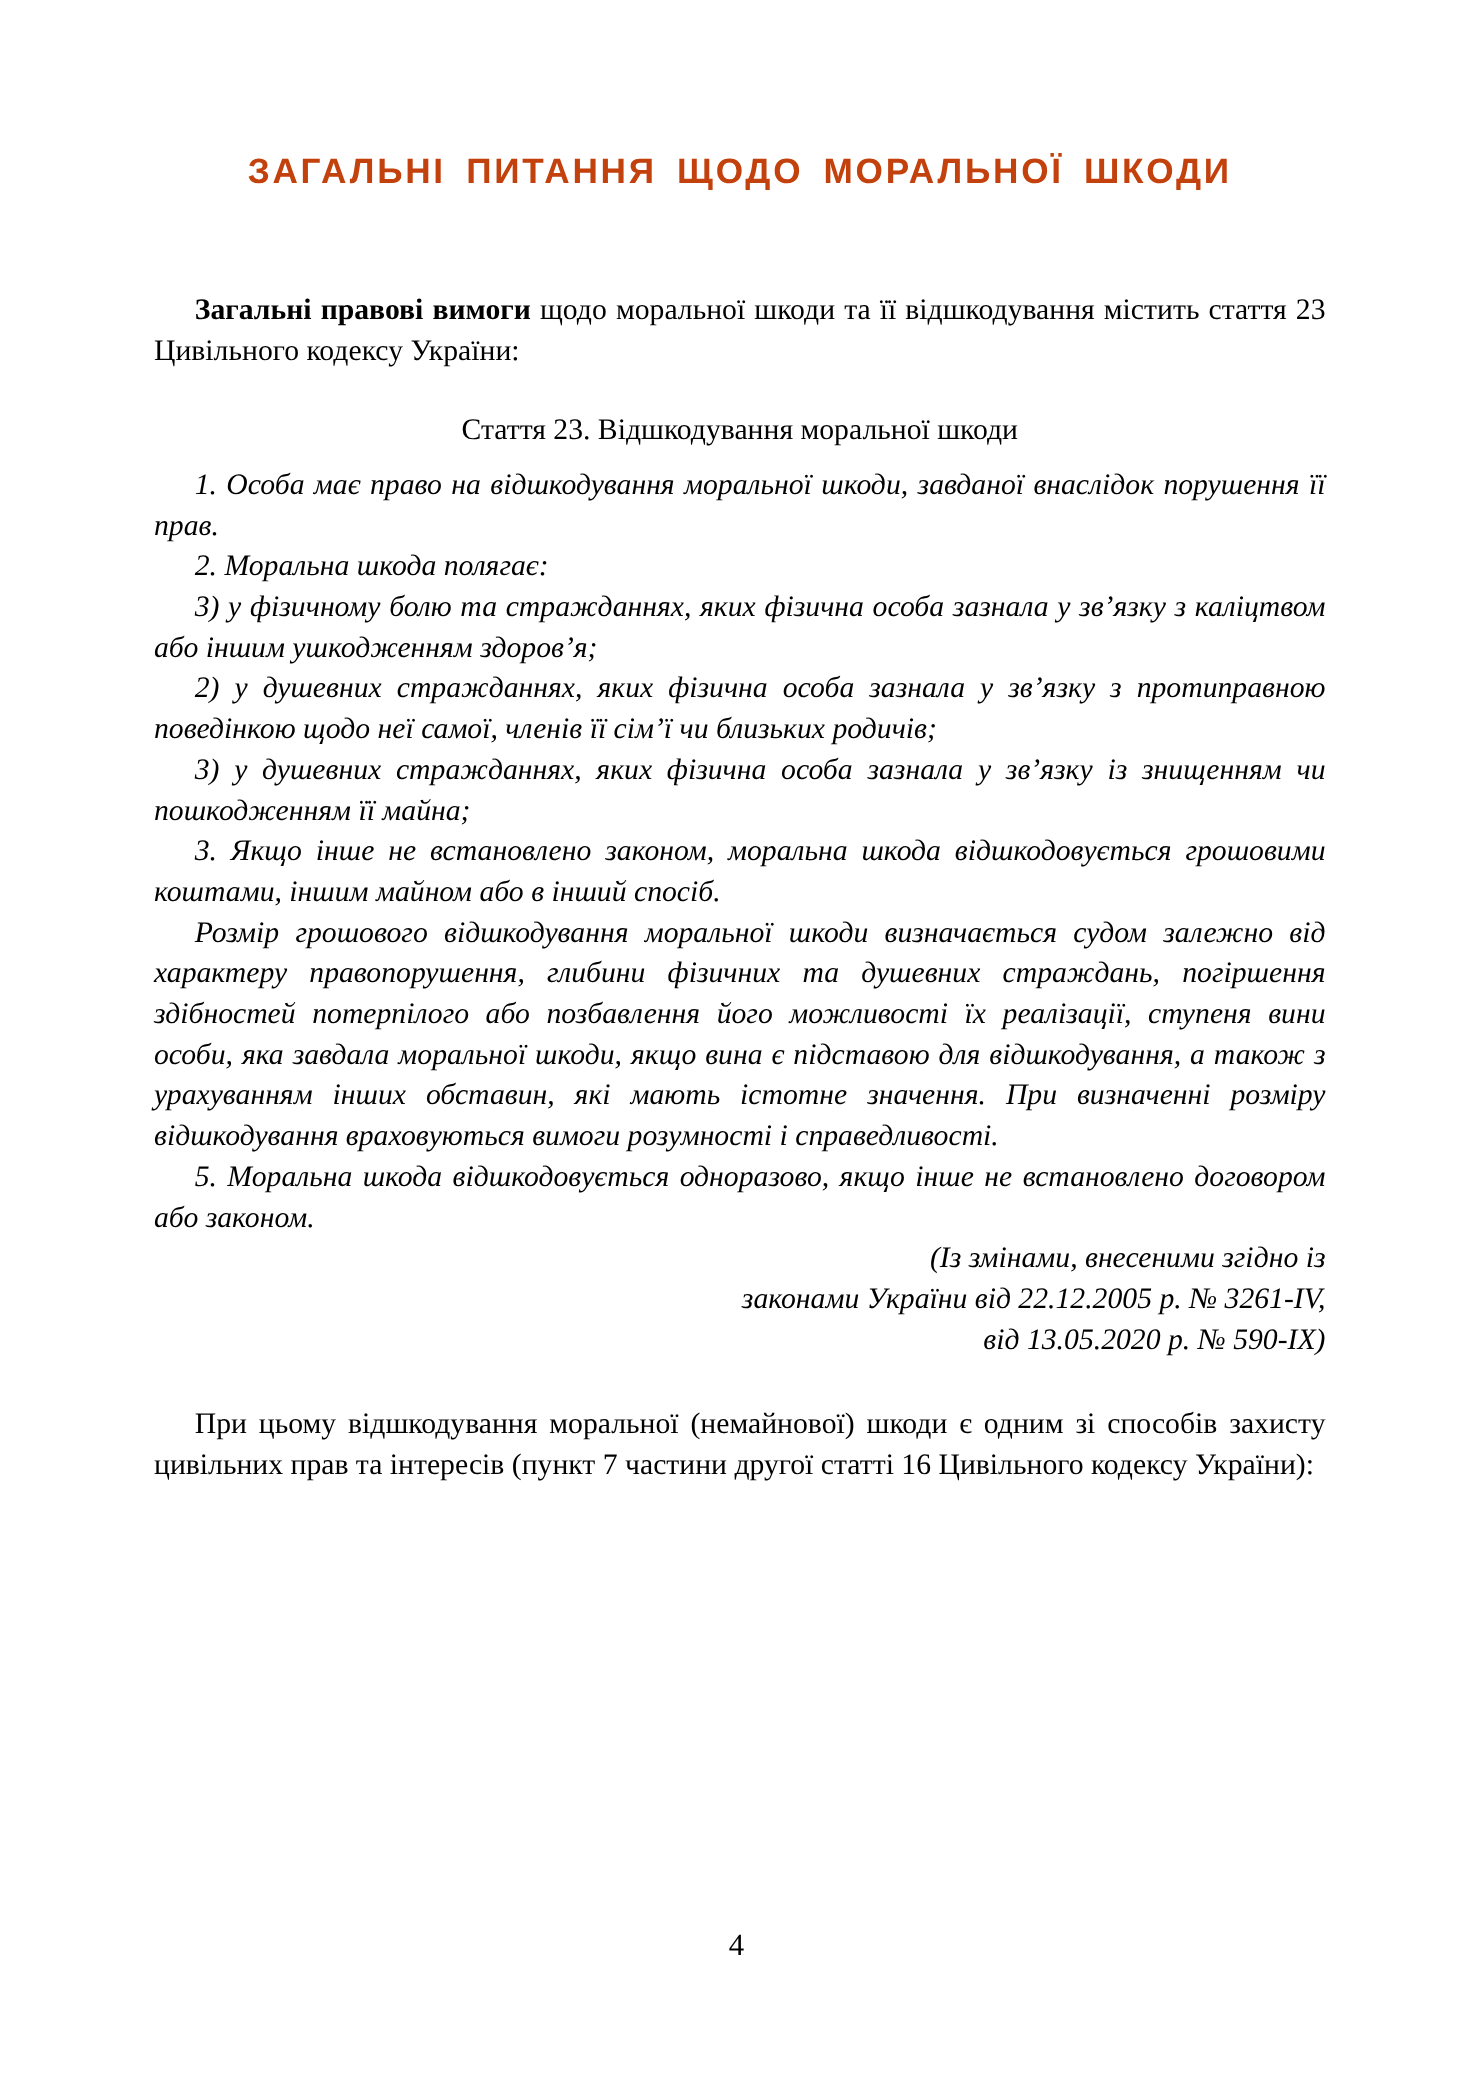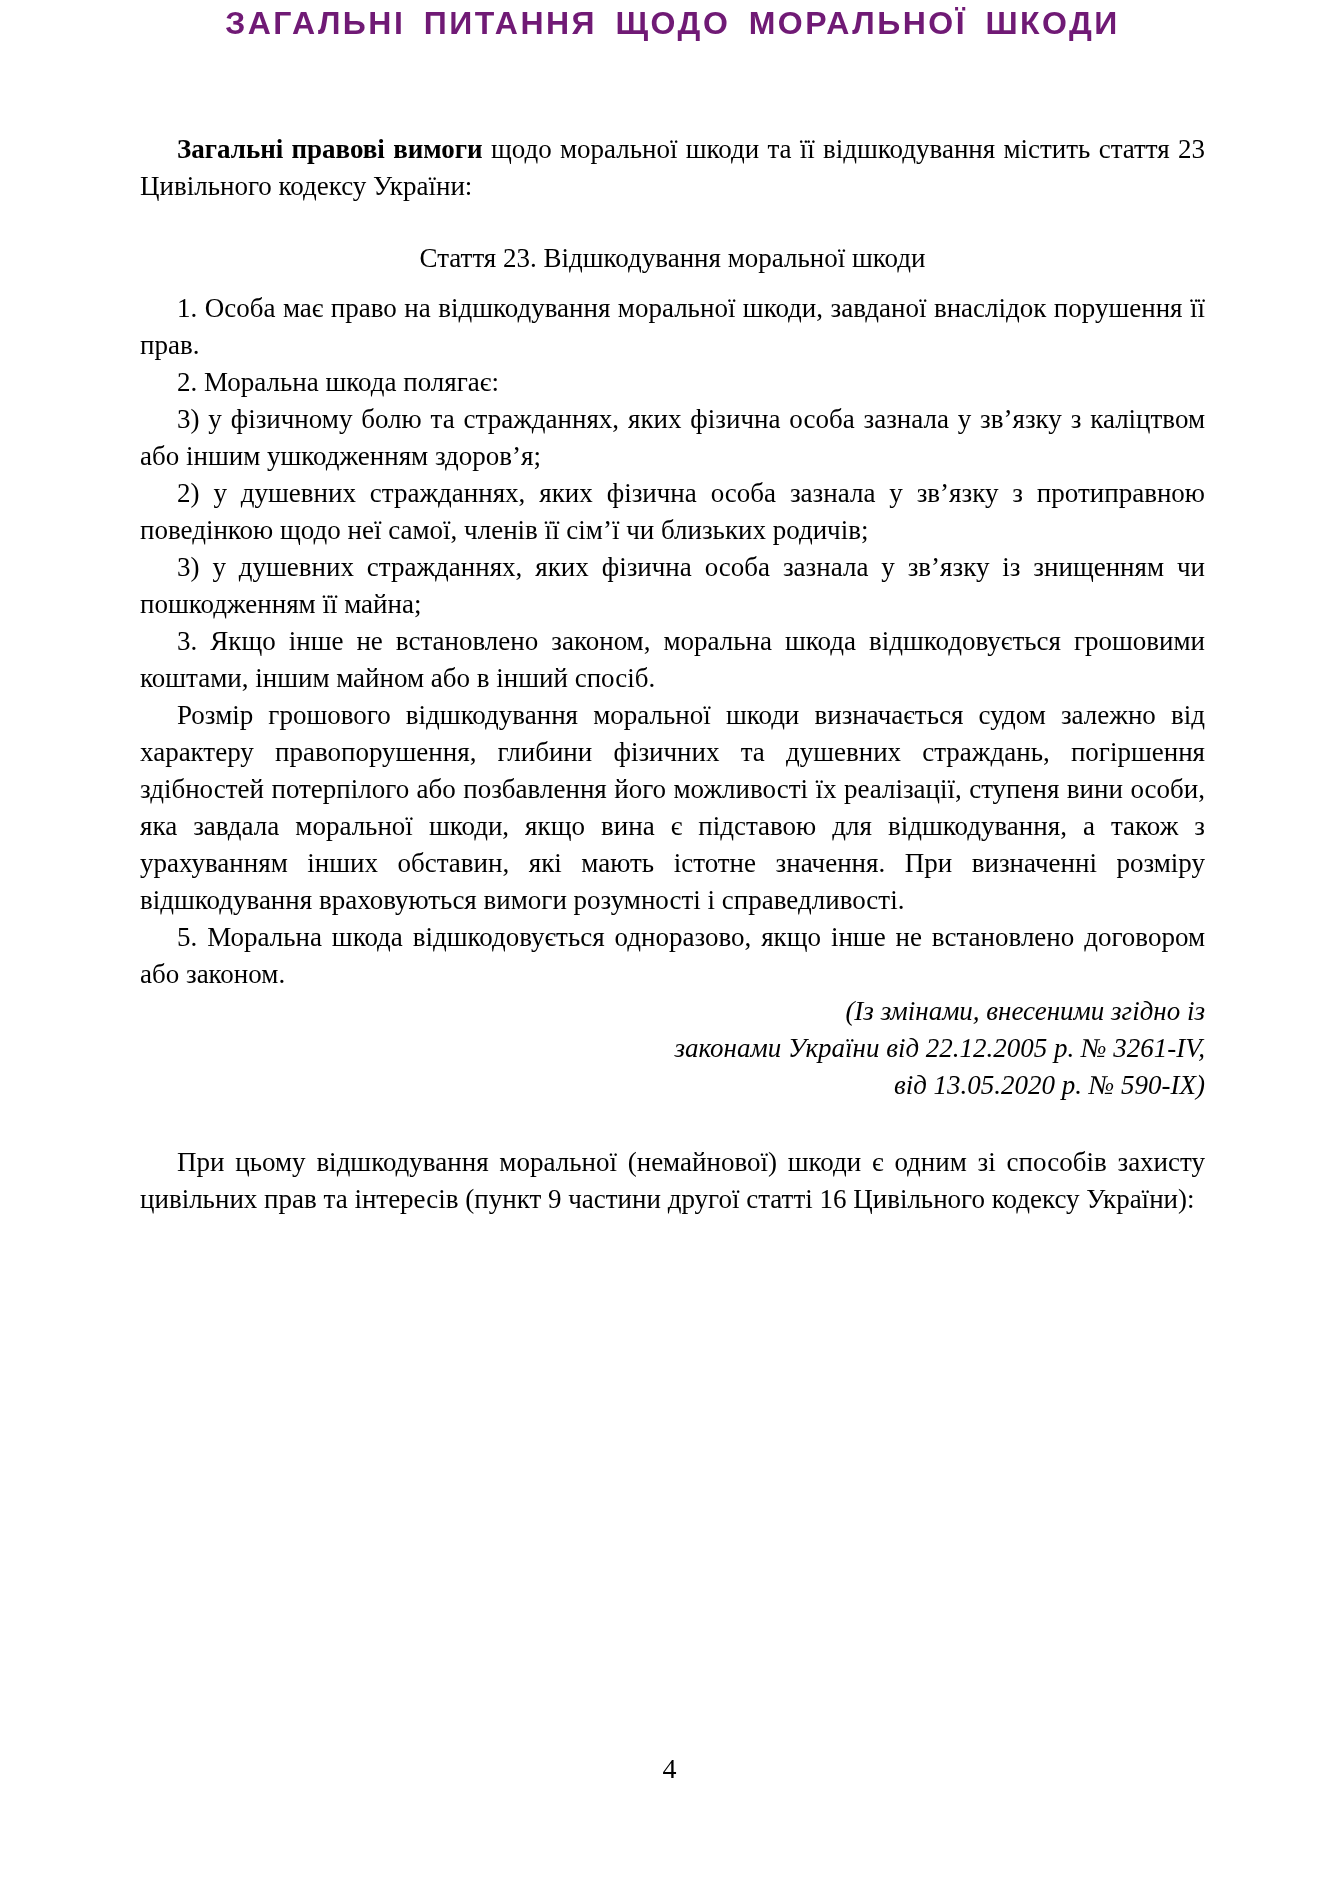--- a/index.html
+++ b/index.html
@@ -16,48 +16,50 @@
     padding: 0 134px 0 140px;
     background: #ffffff;
     color: #000000;
     font-family: "Liberation Serif", serif;
     font-size: 27px;
     line-height: 37px;
     overflow: hidden;
   }
   .doc-title {
     margin: 0;
+    padding-top: 132px;
     text-align: center;
     font-family: "Liberation Sans", sans-serif;
     font-weight: 700;
     font-size: 32px;
     line-height: 46px;
     letter-spacing: 2.5px;
     word-spacing: 7px;
-    color: #701a75;
+    color: #c2410c;
   }
   .doc-title .tline { display: block; }
   .intro {
     margin: 85px 0 0 0;
     text-align: justify;
     text-indent: 37px;
   }
   .intro b { font-weight: 700; }
   .article-heading {
     margin: 35px 0 0 0;
     text-align: center;
     font-size: 27px;
     font-weight: 400;
     line-height: 37px;
   }
   .article-body { margin-top: 13px; }
   .body-par {
     margin: 0;
     text-align: justify;
     text-indent: 37px;
+    font-style: italic;
   }
   .amendment {
     margin: 0;
     text-align: right;
     font-style: italic;
   }
   .amendment p { margin: 0; }
   .closing {
     margin: 40px 0 0 0;
     text-align: justify;
@@ -96,17 +98,17 @@
     <p class="body-par">Розмір грошового відшкодування моральної шкоди визначається судом залежно від характеру правопорушення, глибини фізичних та душевних страждань, погіршення здібностей потерпілого або позбавлення його можливості їх реалізації, ступеня вини особи, яка завдала моральної шкоди, якщо вина є підставою для відшкодування, а також з урахуванням інших обставин, які мають істотне значення. При визначенні розміру відшкодування враховуються вимоги розумності і справедливості.</p>
     <p class="body-par">5. Моральна шкода відшкодовується одноразово, якщо інше не встановлено договором або законом.</p>
   </div>
 
   <div class="amendment">
     <p>(Із змінами, внесеними згідно із</p>
     <p>законами України від 22.12.2005 р. № 3261-IV,</p>
     <p>від 13.05.2020 р. № 590-IX)</p>
   </div>
 
-  <p class="closing">При цьому відшкодування моральної (немайнової) шкоди є одним зі способів захисту цивільних прав та інтересів (пункт 9 частини другої статті 16 Цивільного кодексу України):</p>
+  <p class="closing">При цьому відшкодування моральної (немайнової) шкоди є одним зі способів захисту цивільних прав та інтересів (пункт 7 частини другої статті 16 Цивільного кодексу України):</p>
 
   <div class="page-footer">4</div>
 
 </div>
 
 </body></html>

